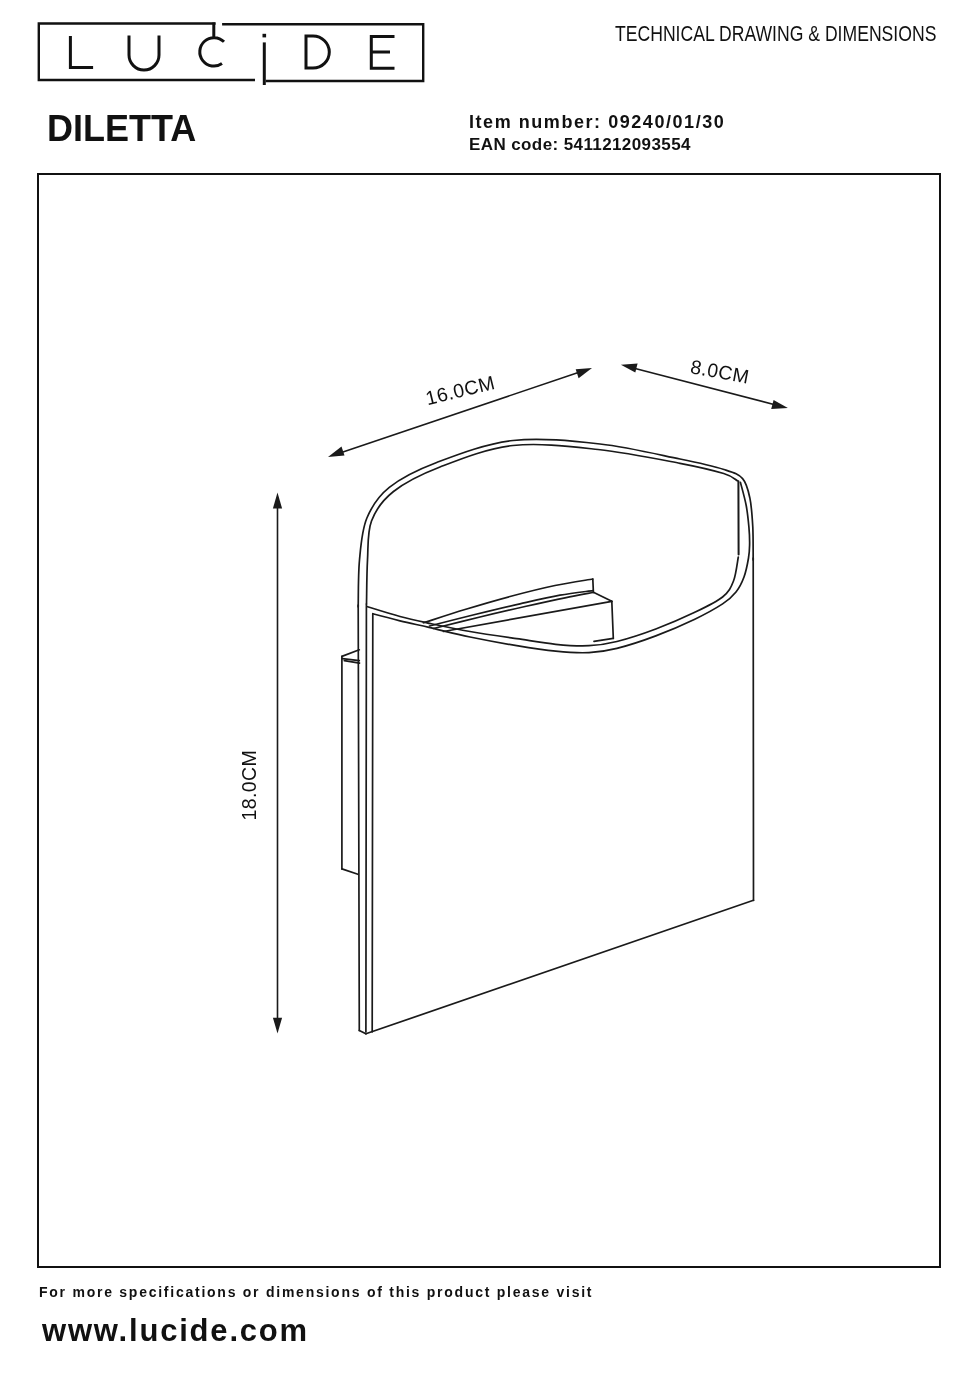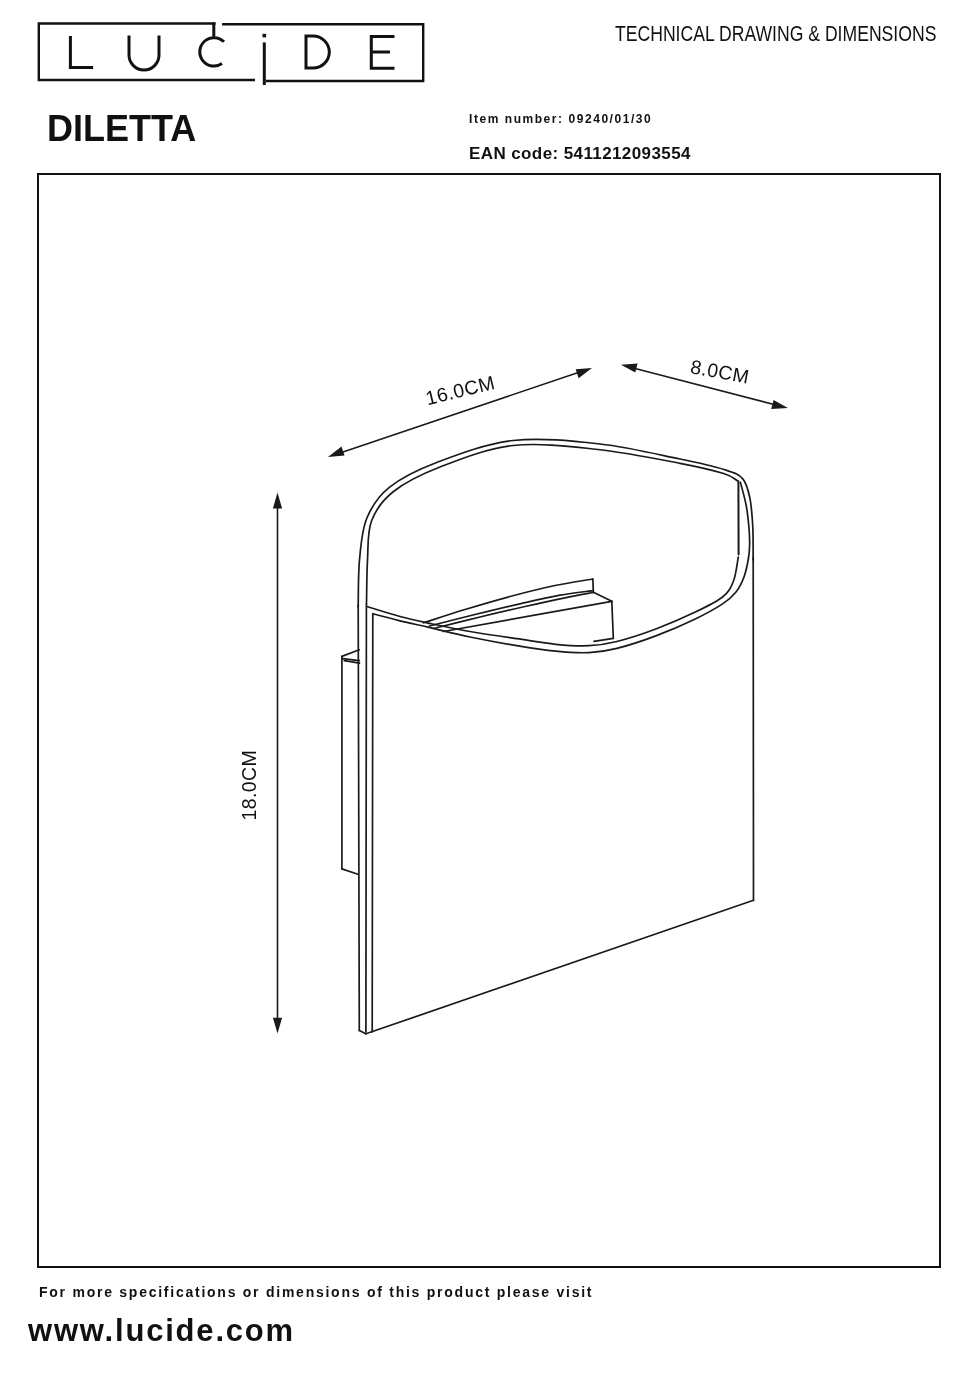--- a/index.html
+++ b/index.html
@@ -27,23 +27,23 @@
     <path d="M306,36.1 L306,68.1 L313,68.1 A16.3 16 0 0 0 313,36.1 Z"></path>
 
     <path d="M394.5,36.4 L371.3,36.4 L371.3,68.3 L394.5,68.3 M371.3,51.9 L390,51.9"></path>
   </g>
 </svg>
 
 <div class="abs" style="left:615px;top:20.5px;font-size:22px;color:#111;white-space:nowrap;transform:scaleX(0.80);transform-origin:0 0;">TECHNICAL DRAWING &amp; DIMENSIONS</div>
 
 <div class="abs" style="left:47px;top:108px;font-size:36px;font-weight:bold;">DILETTA</div>
 
-<div class="abs" style="left:469px;top:112px;font-size:12px;font-weight:bold;letter-spacing:1.55px;">Item number: 09240/01/30</div>
+<div class="abs" style="left:469px;top:112px;font-size:18px;font-weight:bold;letter-spacing:1.55px;">Item number: 09240/01/30</div>
 
-<div class="abs" style="left:469px;top:144px;font-size:17px;font-weight:bold;letter-spacing:0.4px;">EAN code: 5411212093554</div>
+<div class="abs" style="left:469px;top:135px;font-size:17px;font-weight:bold;letter-spacing:0.4px;">EAN code: 5411212093554</div>
 
 <div class="abs" style="left:37px;top:173px;width:900px;height:1091px;border:2px solid #111;"></div>
 
 <svg class="abs" style="left:0;top:0" width="970" height="1374" viewBox="0 0 970 1374">
   <g fill="none" stroke="#1a1a1a" stroke-width="1.7" stroke-linecap="round">
 
     <path d="M358.2,607.0 C358.4,599.2 358.1,574.8 359.5,560.0 C360.9,545.2 361.8,530.4 366.8,518.3 C371.8,506.2 377.7,496.7 389.3,487.4 C400.9,478.1 416.1,470.3 436.7,462.5 C457.3,454.7 485.8,443.6 513.0,440.5 C540.2,437.4 572.2,440.9 600.0,444.0 C627.8,447.1 659.3,454.8 680.0,459.0 C700.7,463.2 713.6,466.2 724.0,469.5 C734.4,472.8 738.3,473.8 742.6,478.6 C746.9,483.4 748.2,490.1 749.9,498.2 C751.6,506.3 752.2,516.7 752.8,527.0 C753.3,537.3 753.1,554.5 753.2,560.0"></path>
 
     <path d="M366.5,604.0 C366.7,596.7 366.7,573.8 367.5,560.0 C368.3,546.2 367.2,532.4 371.5,521.0 C375.8,509.6 382.1,500.5 393.5,491.5 C404.9,482.5 420.1,474.7 440.0,467.0 C459.9,459.3 486.7,448.4 513.0,445.5 C539.3,442.6 570.2,446.5 598.0,449.5 C625.8,452.5 659.0,459.3 680.0,463.3 C701.0,467.3 714.1,470.6 723.7,473.5 C733.3,476.4 735.2,479.6 737.5,480.8"></path>
 
@@ -109,13 +109,13 @@
   <g stroke="#1a1a1a" stroke-width="1.6" fill="#1a1a1a">
     <path d="M277.5,505 L277.5,1021" fill="none"></path>
     <path d="M277.5,492.6 L272.9,508.4 L282.1,508.4 Z" stroke="none"></path>
     <path d="M277.5,1033.5 L272.9,1017.7 L282.1,1017.7 Z" stroke="none"></path>
   </g>
   <text x="256.2" y="820.6" font-size="19.5" fill="#111" letter-spacing="0.4" transform="rotate(-90 256.2 820.6)">18.0CM</text>
 </svg>
 
 <div class="abs" style="left:39px;top:1284px;font-size:14px;font-weight:bold;letter-spacing:1.75px;">For more specifications or dimensions of this product please visit</div>
 
-<div class="abs" style="left:28px;top:1313px;font-size:31px;font-weight:bold;letter-spacing:1.8px;">www.lucide.com</div>
+<div class="abs" style="left:42px;top:1313px;font-size:31px;font-weight:bold;letter-spacing:1.8px;">www.lucide.com</div>
 
 </body></html>

